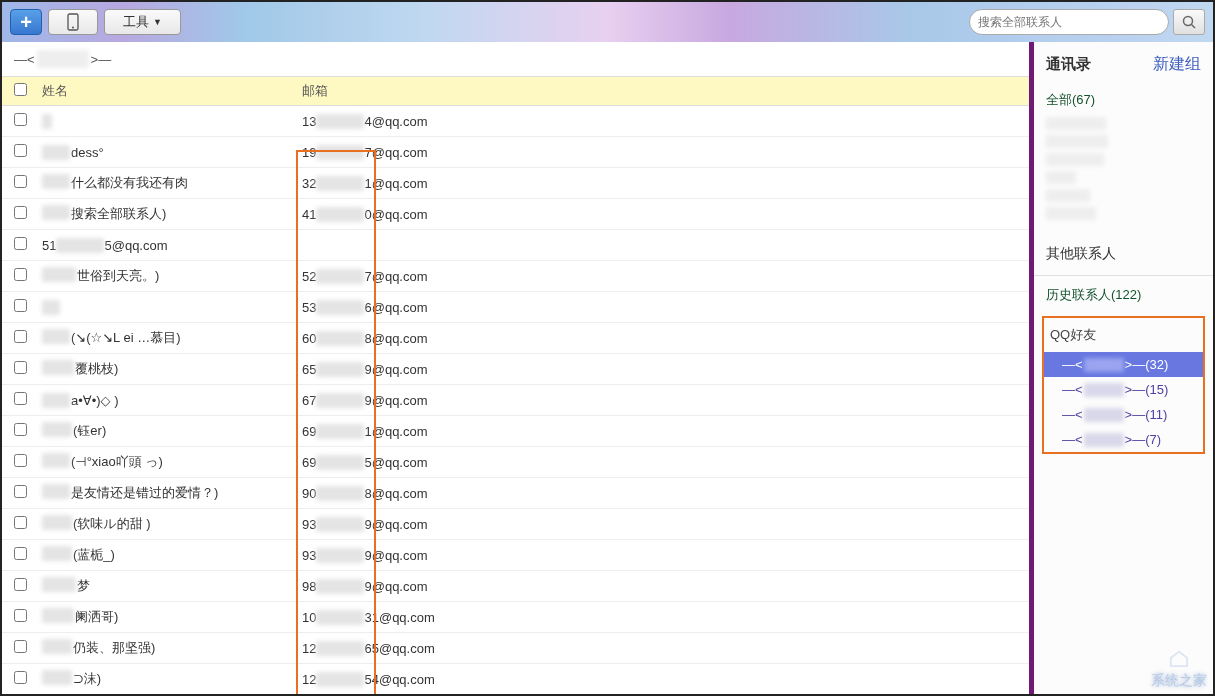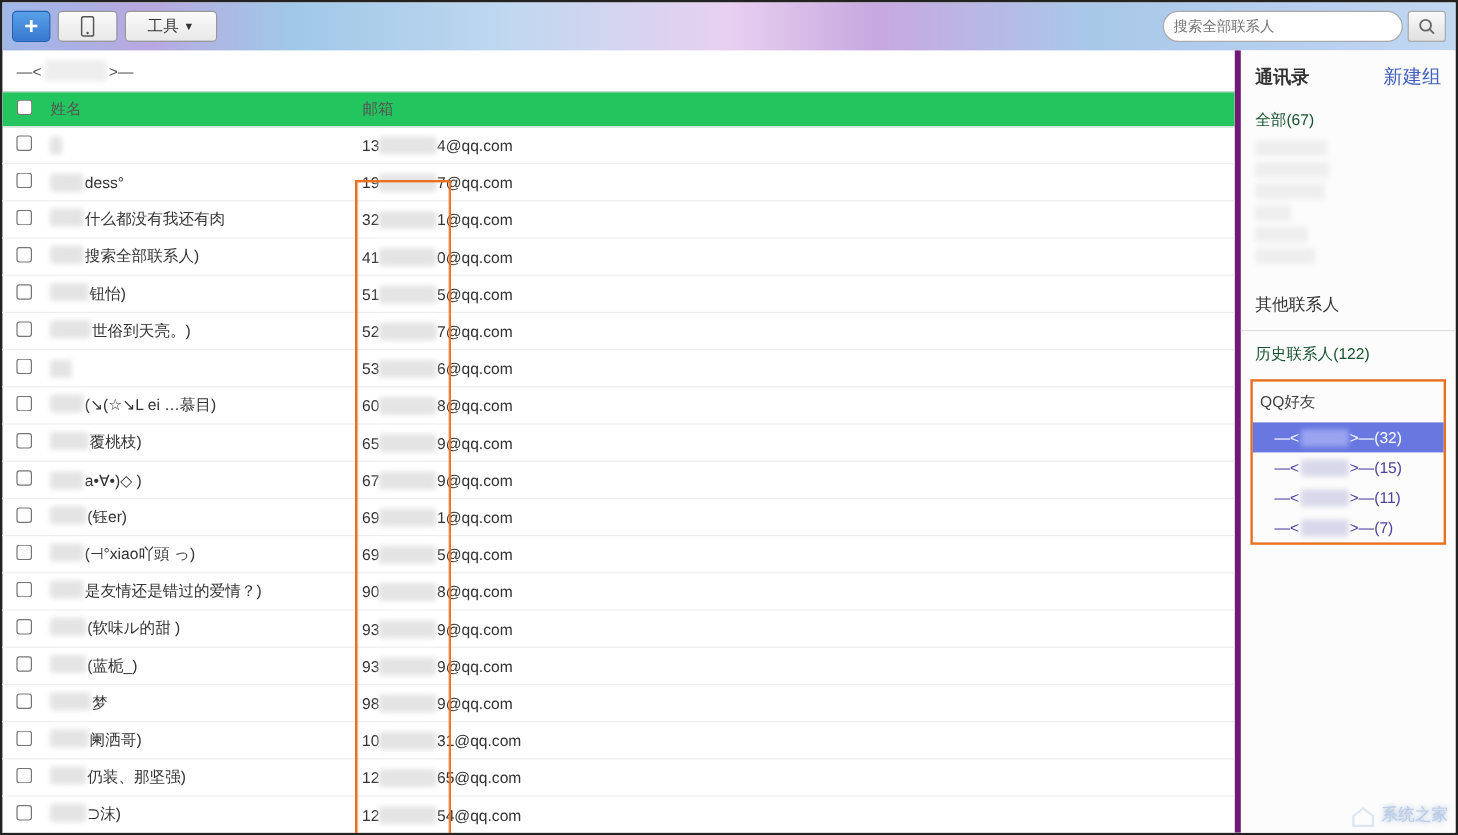--- a/index.html
+++ b/index.html
@@ -30,21 +30,21 @@
 
 .main { display: flex; height: calc(100% - 40px); }
 .content { flex: 1; overflow: hidden; position: relative; }
 .sidebar { width: 184px; border-left: 5px solid #701a75; background: #fcfcfc; padding: 8px 0; position: relative; }
 
 .group-title { height: 34px; padding: 8px 12px; font-size: 13px; color: #555; display: flex; align-items: center; }
 .group-title .blur { display: inline-block; width: 52px; height: 18px; background: #eee; filter: blur(2px); margin: 0 2px; border-radius: 2px; }
 
 .table-header {
   height: 30px; display: flex; align-items: center; border-bottom: 1px solid #ddd; border-top: 1px solid #ddd;
-  background: #22c55e; font-size: 13px; color: #555;
+  background: #fef9c3; font-size: 13px; color: #555;
 }
 .col-cb { width: 36px; text-align: center; }
 .col-name { width: 260px; padding-left: 4px; }
 .col-email { flex: 1; padding-left: 4px; }
 
 .rows { overflow-y: auto; height: calc(100% - 64px); }
 .row {
   height: 31px; display: flex; align-items: center; border-bottom: 1px solid #eee;
   font-size: 13px; color: #333;
 }
@@ -69,21 +69,21 @@
 
 .qq-box { margin: 6px 8px; border: 2px solid #e87020; }
 .qq-title { font-size: 13px; color: #444; padding: 8px 6px; }
 .qq-item { display: flex; align-items: center; padding: 5px 6px 5px 18px; font-size: 13px; color: #5040a0; }
 .qq-item .qb { display: inline-block; height: 14px; background: #d8d8ea; filter: blur(2px); border-radius: 2px; margin: 0 1px; }
 .qq-item.active { background: #6878e0; color: #fff; }
 .qq-item.active .qb { background: #9aa4f0; }
 
 .watermark {
   position: absolute; right: 6px; bottom: 4px; font-size: 12px; color: rgba(255,255,255,.8);
-  text-shadow: 0 0 4px rgba(80,120,180,.6); display: flex; align-items: flex-start; gap: 4px;
+  text-shadow: 0 0 4px rgba(80,120,180,.6); display: flex; align-items: center; gap: 4px; flex-direction: column;
 }
 .watermark .logo { width: 22px; height: 20px; opacity: .6; }
 .watermark .txt { color: rgba(180,200,230,.9); font-size: 14px; }
 </style>
 </head>
 <body>
 
 <div class="toolbar">
   <div class="btn add">+</div>
   <div class="btn phone">
@@ -166,24 +166,20 @@
           </div>
           <div class="col-email email-cell">
             <span>41</span>
             <span class="email-blur"></span>
             <span>0</span>
             <span>@qq.com</span>
           </div>
         </div>
         <div class="row">
           <div class="col-cb"><input type="checkbox" style=""></div>
-          <div class="col-name name-cell">
-            <span class="name-blur" style="width:32px"></span>
-            <span>钮怡)</span>
-          </div>
           <div class="col-email email-cell">
             <span>51</span>
             <span class="email-blur"></span>
             <span>5</span>
             <span>@qq.com</span>
           </div>
         </div>
         <div class="row">
           <div class="col-cb"><input type="checkbox" style=""></div>
           <div class="col-name name-cell">

